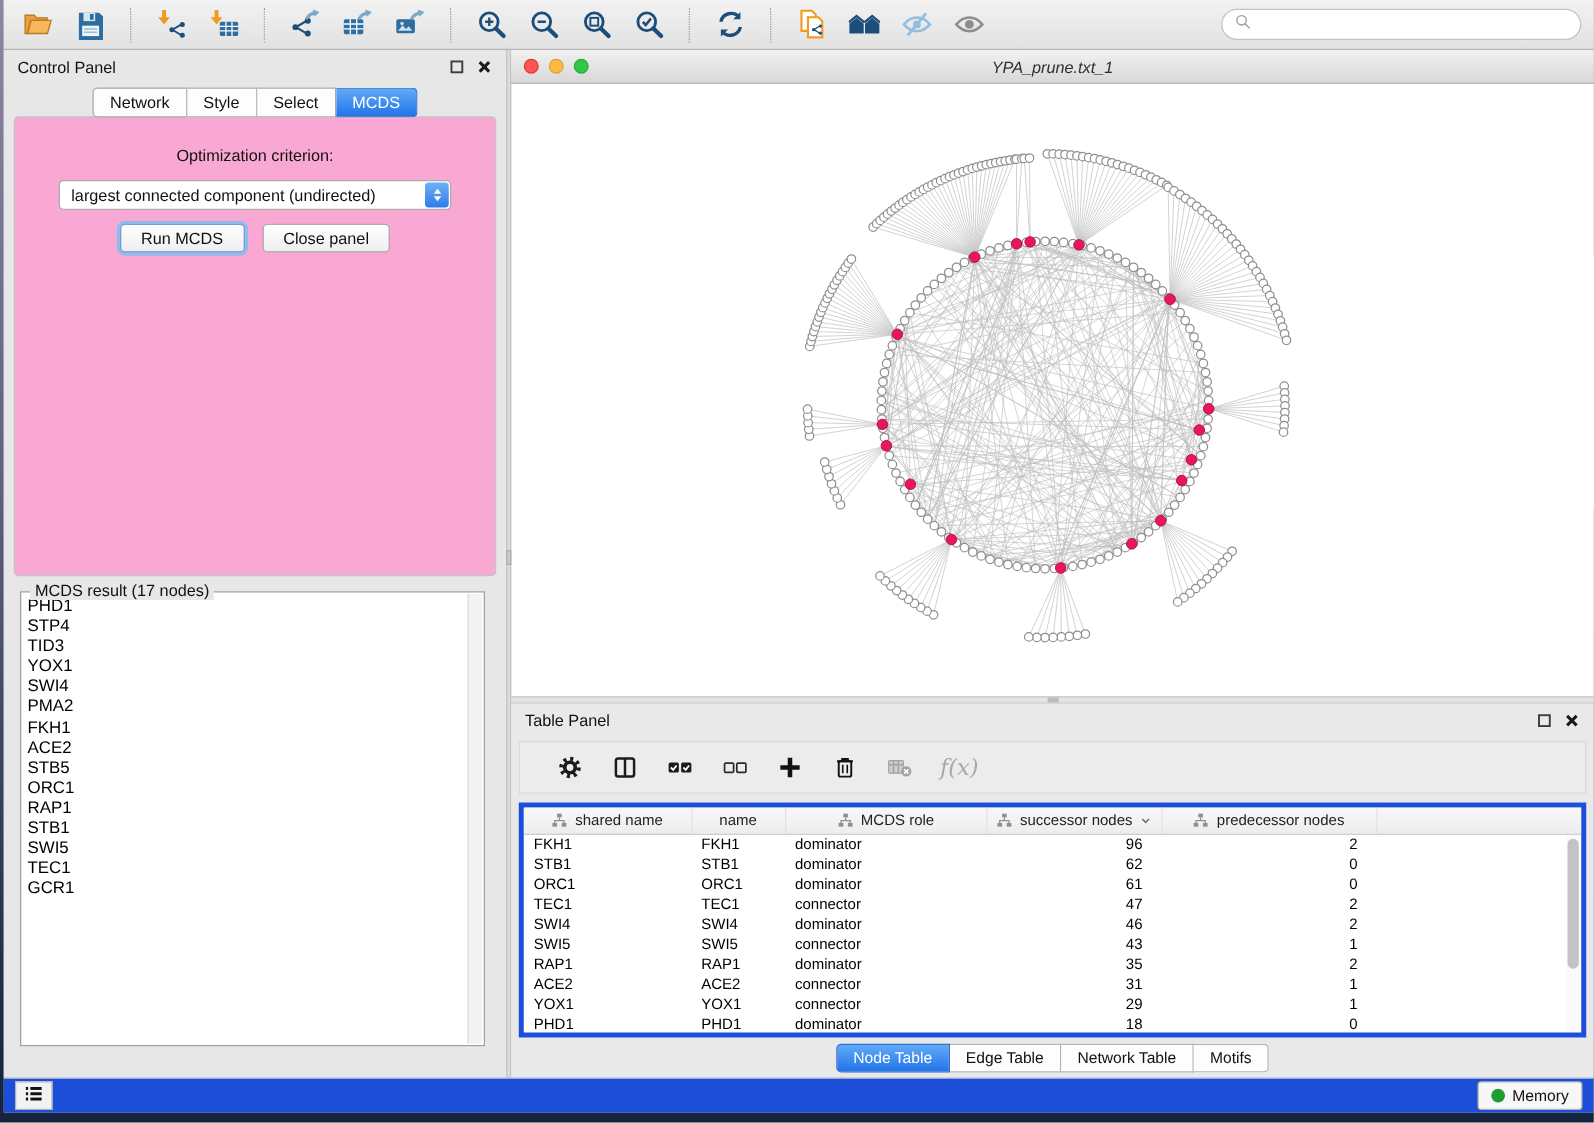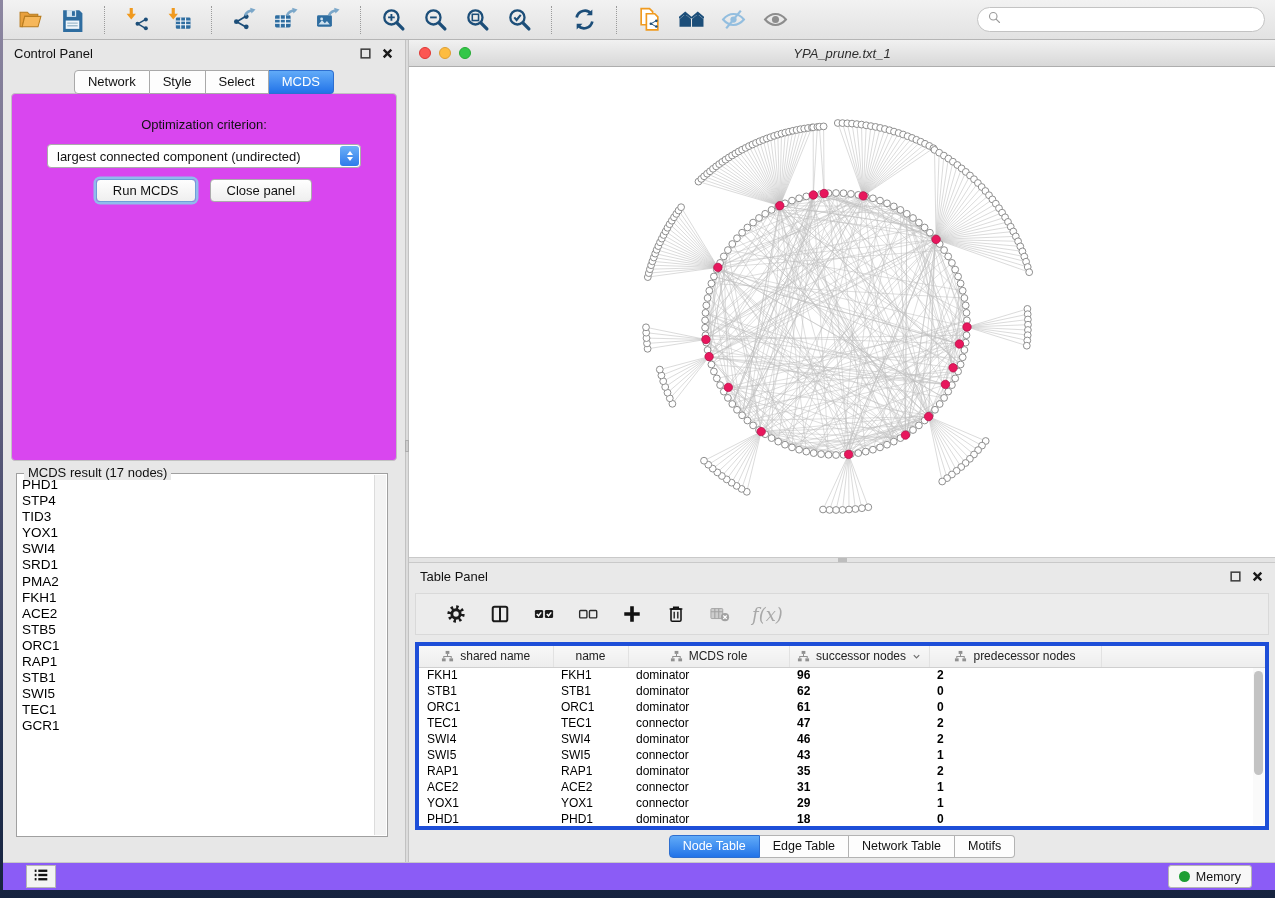--- a/index.html
+++ b/index.html
@@ -30,21 +30,21 @@
   .p-title { font-size:13px; color:#111; }
   .panel-icons { margin-left:auto; display:flex; gap:9px; align-items:center; }
   .picon { width:13px; height:13px; display:flex; cursor:pointer; }
   .picon svg { width:100%; height:100%; }
   .ctabs { display:flex; justify-content:center; margin-top:4px; position:relative; z-index:2; }
   .ctab { font-size:13px; padding:3px 13px 4px; background:#fdfdfd; border:1px solid #a9a9a9;
           border-left-width:0; color:#111; cursor:pointer; }
   .ctab:first-child { border-left-width:1px; border-radius:4px 0 0 4px; }
   .ctab:last-child { border-radius:0 4px 4px 0; }
   .ctab.active { background:linear-gradient(#61abf8,#2273e8); color:#fff; border-color:#2e6fd0; }
-  .cp-inner { position:absolute; left:8px; right:8px; top:53px; height:368px; background:#d946ef;
+  .cp-inner { position:absolute; left:8px; right:8px; top:53px; height:368px; background:#f9a8d4;
               border:1px solid #c2c2c2; border-radius:4px; text-align:center; }
   .opt-label { font-size:13px; margin-top:23px; color:#111; }
   .criterion { margin:12px auto 0; width:314px; height:24px; background:#fff; border:1px solid #ababab;
                border-radius:4px; display:flex; align-items:center; position:relative; cursor:pointer; }
   .criterion-text { font-size:13px; padding-left:9px; color:#111; }
   .stepper { position:absolute; right:1px; top:1px; bottom:1px; width:19px; border-radius:3px;
              background:linear-gradient(#6cb1f8,#2e7bea); display:flex; flex-direction:column;
              align-items:center; justify-content:center; gap:2px; }
   .stepper i { width:0; height:0; border-left:3.5px solid transparent; border-right:3.5px solid transparent; }
   .stepper .up { border-bottom:4.5px solid #fff; }
@@ -98,34 +98,34 @@
   .table-wrap { position:absolute; left:6px; right:6px; top:79px; height:188px; background:#fff;
                 border:4px solid #1d4ed8; overflow:hidden; }
   table { border-collapse:collapse; width:100%; table-layout:fixed; }
   thead th { height:21px; background:linear-gradient(#f8f8f8,#ededed); border-bottom:1px solid #cfcfcf;
              border-right:1px solid #e2e2e2; font-weight:normal; font-size:12px; color:#222; }
   thead th:last-child { border-right:0; }
   .th-inner { display:flex; align-items:center; justify-content:center; gap:6px; }
   .th-inner svg { flex:none; }
   tbody td { height:16px; font-size:12px; color:#000; padding:0 4px 0 8px; white-space:nowrap;
              overflow:hidden; }
-  tbody td.num { padding-right:15px;font-weight:bold; }
+  tbody td.num { text-align:right; padding-right:15px; }
   .tscroll { position:absolute; right:1px; top:22px; bottom:1px; width:11px; background:#fafafa; }
   .tscroll .thumb { position:absolute; right:1px; top:3px; width:9px; height:104px; background:#c3c3c3;
                     border-radius:5px; }
   .tp-tabs { position:absolute; left:0; right:0; top:272px; display:flex; justify-content:center; }
   .ttab { font-size:12.5px; padding:3px 13px 4px; background:#fdfdfd; border:1px solid #b3b3b3;
           border-left-width:0; color:#111; cursor:pointer; }
   .ttab:first-child { border-left-width:1px; border-radius:4px 0 0 4px; }
   .ttab:last-child { border-radius:0 4px 4px 0; }
   .ttab.active { background:linear-gradient(#61abf8,#2273e8); color:#fff; border-color:#2e6fd0; }
 
   
-  .statusbar { height:28px; flex:none; background:#8b5cf6; border-top:1px solid #c8c8c8; display:flex;
-               align-items:center; padding:0 23px; }
+  .statusbar { height:28px; flex:none; background:#1d4ed8; border-top:1px solid #c8c8c8; display:flex;
+               align-items:center; padding:0 9px; }
   .sb-btn { width:30px; height:23px; background:#f3f3f3; border:1px solid #b5b5b5; display:flex;
             align-items:center; justify-content:center; cursor:pointer; }
   .sb-btn svg { width:18px; height:18px; }
   .memory-btn { margin-left:auto; height:23px; background:#f7f7f7; border:1px solid #b5b5b5;
                 border-radius:3px; display:flex; align-items:center; gap:6px; padding:0 10px;
                 font-size:12.5px; color:#111; cursor:pointer; }
   .mem-dot { width:11px; height:11px; border-radius:50%; }
 </style>
 </head>
 <body>
@@ -335,21 +335,20 @@
       </div>
       <div class="mcds-box">
         <span class="mcds-title">MCDS result (17 nodes)</span>
         <div class="mcds-list">
           <div class="mcds-items">
               <div class="mcds-item">PHD1</div>
               <div class="mcds-item">STP4</div>
               <div class="mcds-item">TID3</div>
               <div class="mcds-item">YOX1</div>
               <div class="mcds-item">SWI4</div>
-              <div class="mcds-item">SRD1</div>
               <div class="mcds-item">PMA2</div>
               <div class="mcds-item">FKH1</div>
               <div class="mcds-item">ACE2</div>
               <div class="mcds-item">STB5</div>
               <div class="mcds-item">ORC1</div>
               <div class="mcds-item">RAP1</div>
               <div class="mcds-item">STB1</div>
               <div class="mcds-item">SWI5</div>
               <div class="mcds-item">TEC1</div>
               <div class="mcds-item">GCR1</div>

